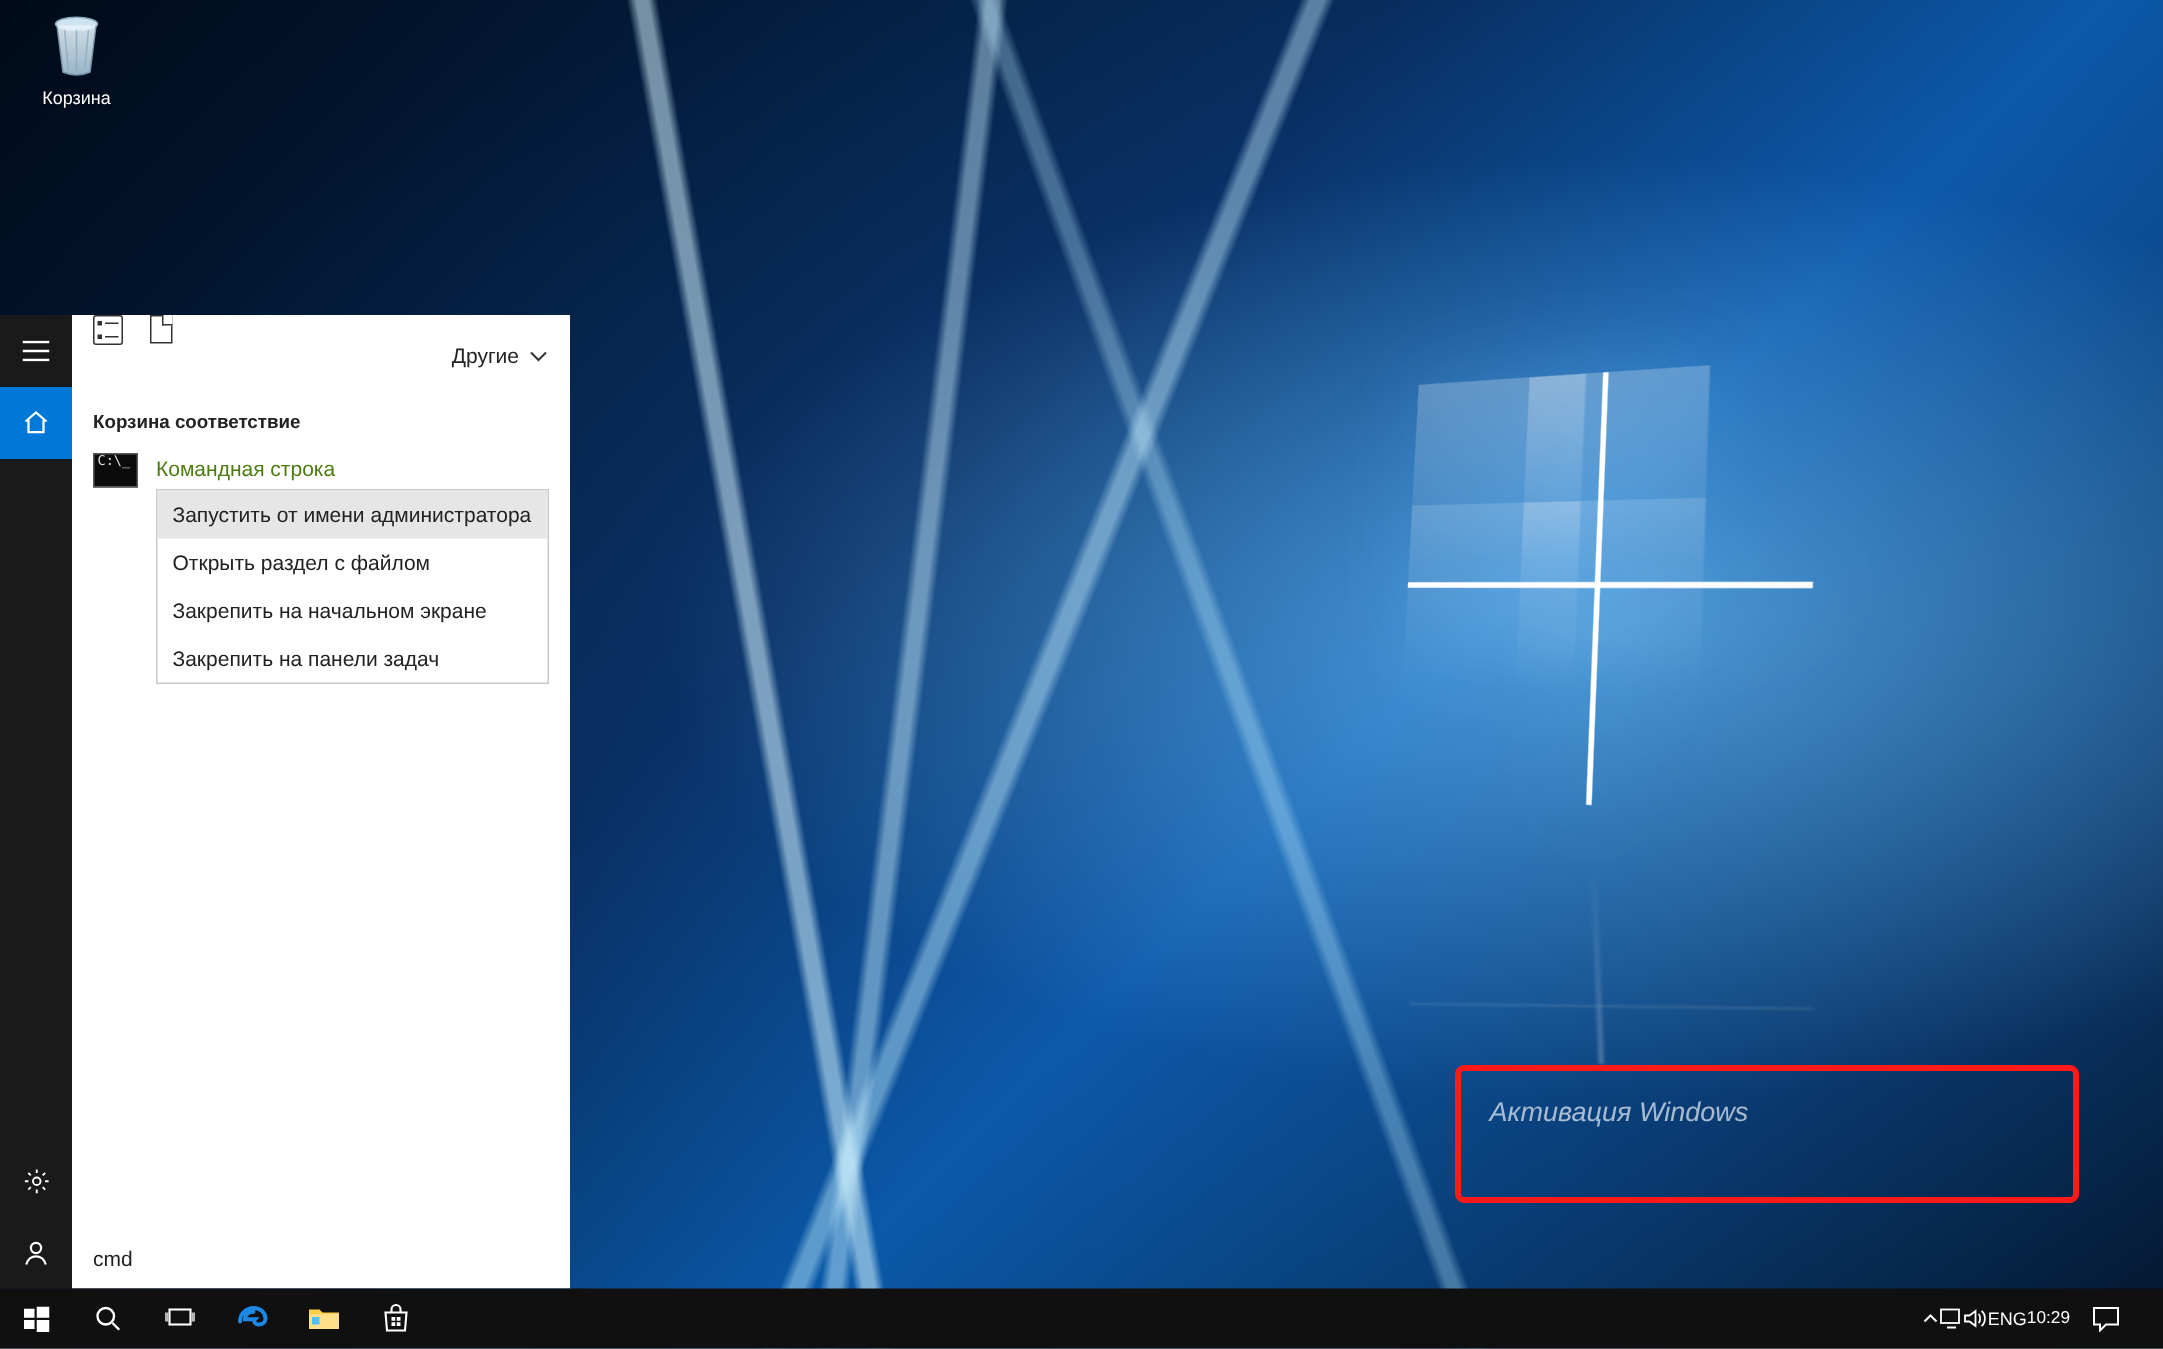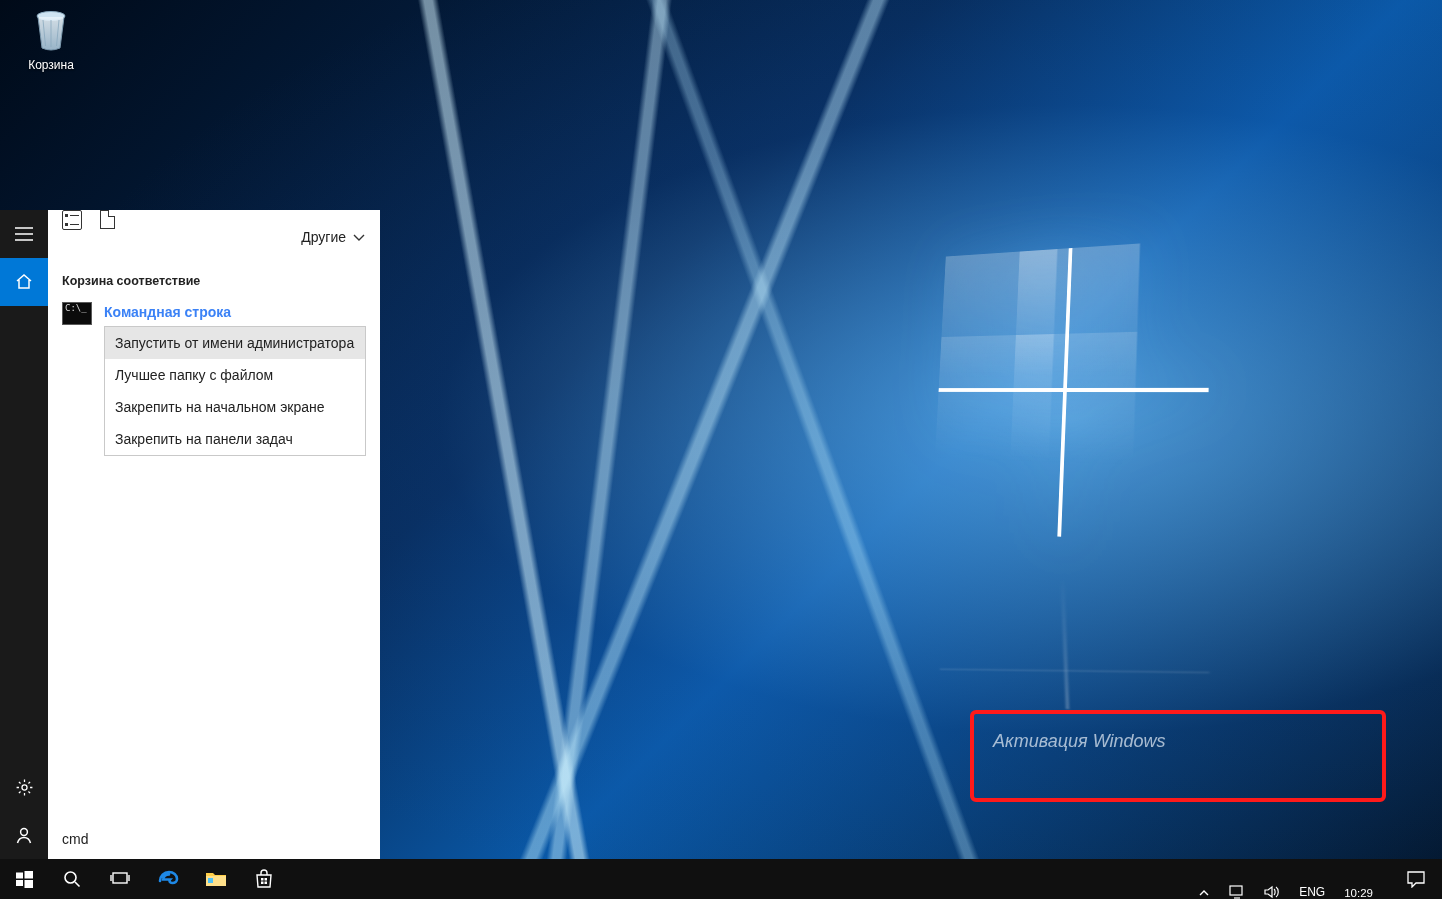--- a/index.html
+++ b/index.html
@@ -70,34 +70,34 @@
   .hdr-spacer { flex:1; }
   .more { display:flex; align-items:center; gap:6px; font-size:14px; color:#222; cursor:pointer; }
   .more .chev { width:14px; height:14px; }
 
   .section-label { font-size:12.5px; font-weight:600; color:#222; padding:10px 14px 8px; }
 
   .result-row { display:flex; align-items:flex-start; gap:12px; padding:4px 14px 0; }
   .result-ico { width:30px; height:23px; background:#0b0b0b; border:1px solid #5a5a5a; position:relative; margin-top:2px; flex:0 0 auto; }
   .result-ico::before { content:"C:\\_"; position:absolute; left:2px; top:1px; font:9px/9px Consolas,monospace; color:#ddd; }
   .result-body { flex:1; min-width:0; }
-  .result-title { font-size:14px; color:#3b82f6; padding:4px 0 6px;font-weight:bold; }
+  .result-title { font-size:14px; color:#4d7c0f; padding:4px 0 6px; }
 
   .context-list { border:1px solid #c9c9c9; background:#fff; margin-bottom:6px; }
   .context-item { font-size:14px; color:#222; padding:8px 10px; cursor:pointer; }
   .context-item.sel { background:#e6e6e6; }
   .context-item + .context-item { }
 
   .search-field { margin-top:auto; padding:10px 14px 12px; font-size:14px; color:#222; }
 
   
   .taskbar { position:absolute; left:0; right:0; bottom:0; height:40px; background:#101010; display:flex; align-items:center; color:#fff; }
   .tb-btn { width:48px; height:40px; display:flex; align-items:center; justify-content:center; cursor:pointer; }
   .tb-gap { flex:1; }
-  .tray { display:flex; align-items:flex-end; gap:19px; padding-right:6px; font-size:12px; }
+  .tray { display:flex; align-items:center; gap:0; padding-right:18px; font-size:12px; }
   .tray .lang { font-size:12px; }
   .tray .clock { font-size:11.5px; text-align:center; line-height:1.05; }
   .tray .action-center { width:40px; height:40px; display:flex; align-items:center; justify-content:center; cursor:pointer; margin-left:4px; }
 
   svg { display:block; }
 </style>
 </head>
 <body>
 
 <div class="wallpaper"></div>
@@ -168,21 +168,21 @@
   </div>
 
   <div class="section-label">Корзина соответствие</div>
 
   <div class="result-row">
     <div class="result-ico"></div>
     <div class="result-body">
       <div class="result-title">Командная строка</div>
       <div class="context-list">
         <div class="context-item sel">Запустить от имени администратора</div>
-        <div class="context-item">Лучшее папку с файлом</div>
+        <div class="context-item">Открыть раздел с файлом</div>
         <div class="context-item">Закрепить на начальном экране</div>
         <div class="context-item">Закрепить на панели задач</div>
       </div>
     </div>
   </div>
 
   <div class="search-field">cmd</div>
 </div>
 
 <div class="taskbar">

